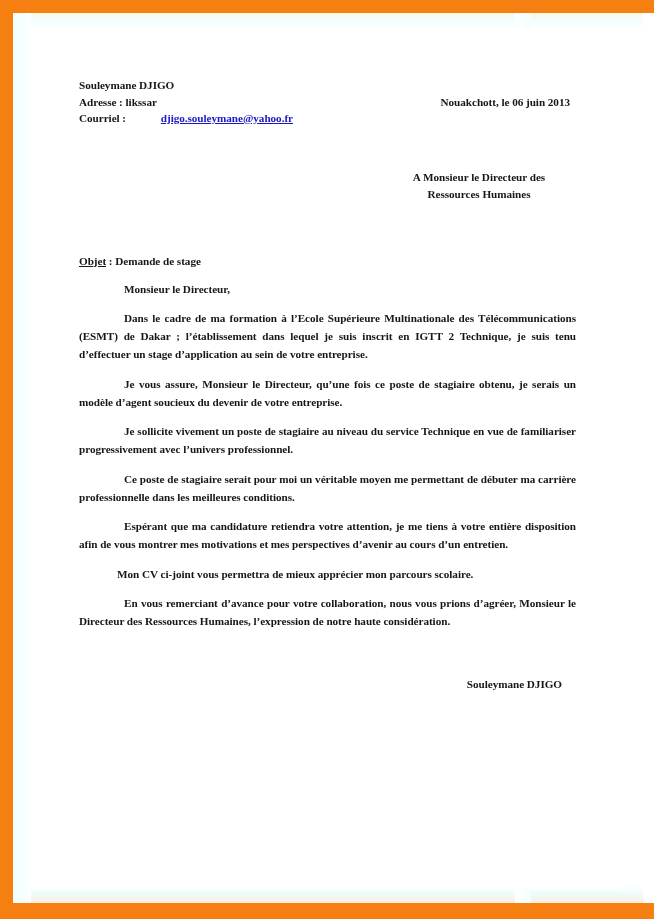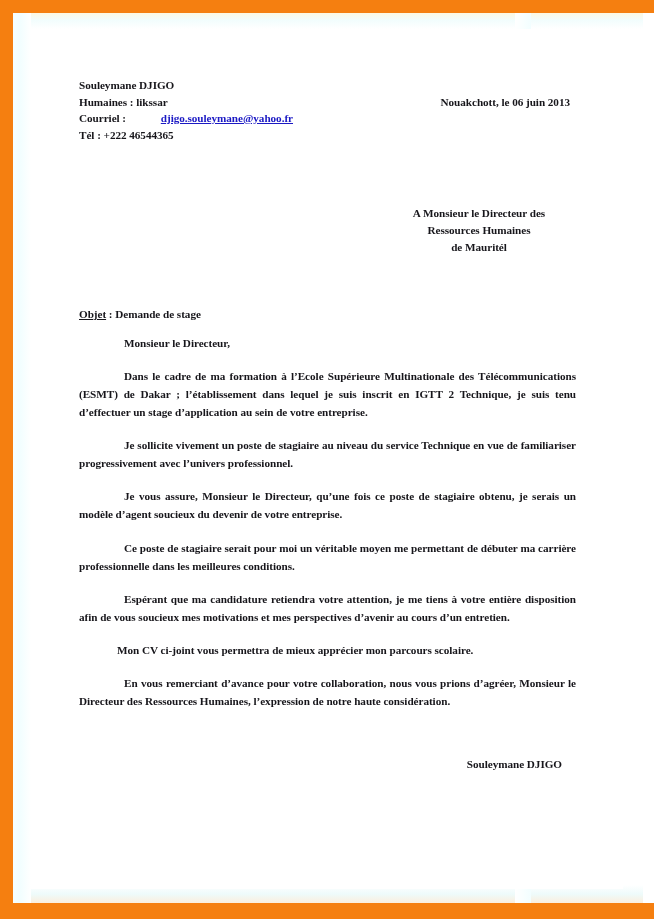--- a/index.html
+++ b/index.html
@@ -90,39 +90,38 @@
     margin-left: 32px;
   }
   .date-block {
     padding-top: 17px;
     white-space: nowrap;
     padding-right: 6px;
   }
 
   
   .recipient-block {
-    margin-top: 62px;
+    margin-top: 42px;
     margin-left: 300px;
     width: 200px;
     text-align: center;
     line-height: 1.52;
   }
   .recipient-line { white-space: nowrap; }
 
   
   .subject-row { margin-top: 50px; }
   .subject-label { text-decoration: underline; margin-top: 10px; }
 
   .salutation {
     margin-top: 12px;
     padding-left: 45px;
   }
 
   .para {
-    margin-top: 15px;
     text-align: justify;
     text-indent: 45px;
     line-height: 1.62;
   }
   .para.tight { text-indent: 38px; }
 
   .signature {
     margin-top: 46px;
     text-align: right;
     padding-right: 14px;
@@ -143,48 +142,46 @@
   <div class="fade-left"></div>
   <div class="fade-right"></div>
 
   <div id="sheet">
     <div class="letter">
 
       <div class="top-row">
 
         <div class="sender-block">
           <div class="sender-line">Souleymane DJIGO</div>
-          <div class="sender-line">Humaines  : likssar</div>
+          <div class="sender-line">Adresse  : likssar</div>
           <div class="sender-line">
             <span>Courriel : </span><a class="email-link" href="#">djigo.souleymane@yahoo.fr</a>
           </div>
-          <div class="sender-line">Tél : +222 46544365</div>
         </div>
 
         <div class="date-block">Nouakchott, le 06 juin 2013</div>
 
       </div>
 
       <div class="recipient-block">
         <div class="recipient-line">A Monsieur le Directeur des</div>
         <div class="recipient-line">Ressources Humaines</div>
-        <div class="recipient-line">de Mauritél</div>
       </div>
 
       <div class="subject-row">
         <span class="subject-label">Objet</span><span> : Demande de stage</span>
       </div>
 
       <div class="salutation">Monsieur le Directeur,</div>
 
       <p class="para">Dans le cadre de ma formation à l’Ecole Supérieure Multinationale des Télécommunications (ESMT) de Dakar ; l’établissement dans lequel je suis inscrit en IGTT 2 Technique, je suis tenu d’effectuer un stage d’application au sein de votre entreprise.</p>
+      <p class="para">Je vous assure, Monsieur le Directeur, qu’une fois ce poste de stagiaire obtenu, je serais un modèle d’agent soucieux du devenir de votre entreprise.</p>
       <p class="para">Je sollicite vivement un poste de stagiaire au niveau du service Technique en vue de familiariser progressivement avec l’univers professionnel.</p>
-      <p class="para">Je vous assure, Monsieur le Directeur, qu’une fois ce poste de stagiaire obtenu, je serais un modèle d’agent soucieux du devenir de votre entreprise.</p>
       <p class="para">Ce poste de stagiaire serait pour moi un véritable moyen me permettant de débuter ma carrière professionnelle dans les meilleures conditions.</p>
-      <p class="para">Espérant que ma candidature retiendra votre attention, je me tiens à votre entière disposition afin de vous soucieux mes motivations et mes perspectives d’avenir au cours d’un entretien.</p>
+      <p class="para">Espérant que ma candidature retiendra votre attention, je me tiens à votre entière disposition afin de vous montrer mes motivations et mes perspectives d’avenir au cours d’un entretien.</p>
       <p class="para tight">Mon CV ci-joint vous permettra de mieux apprécier mon parcours scolaire.</p>
       <p class="para">En vous remerciant d’avance pour votre collaboration, nous vous prions d’agréer, Monsieur le Directeur des Ressources Humaines, l’expression de notre haute considération.</p>
 
       <div class="signature">Souleymane DJIGO</div>
 
     </div>
   </div>
 
 </div>
 

